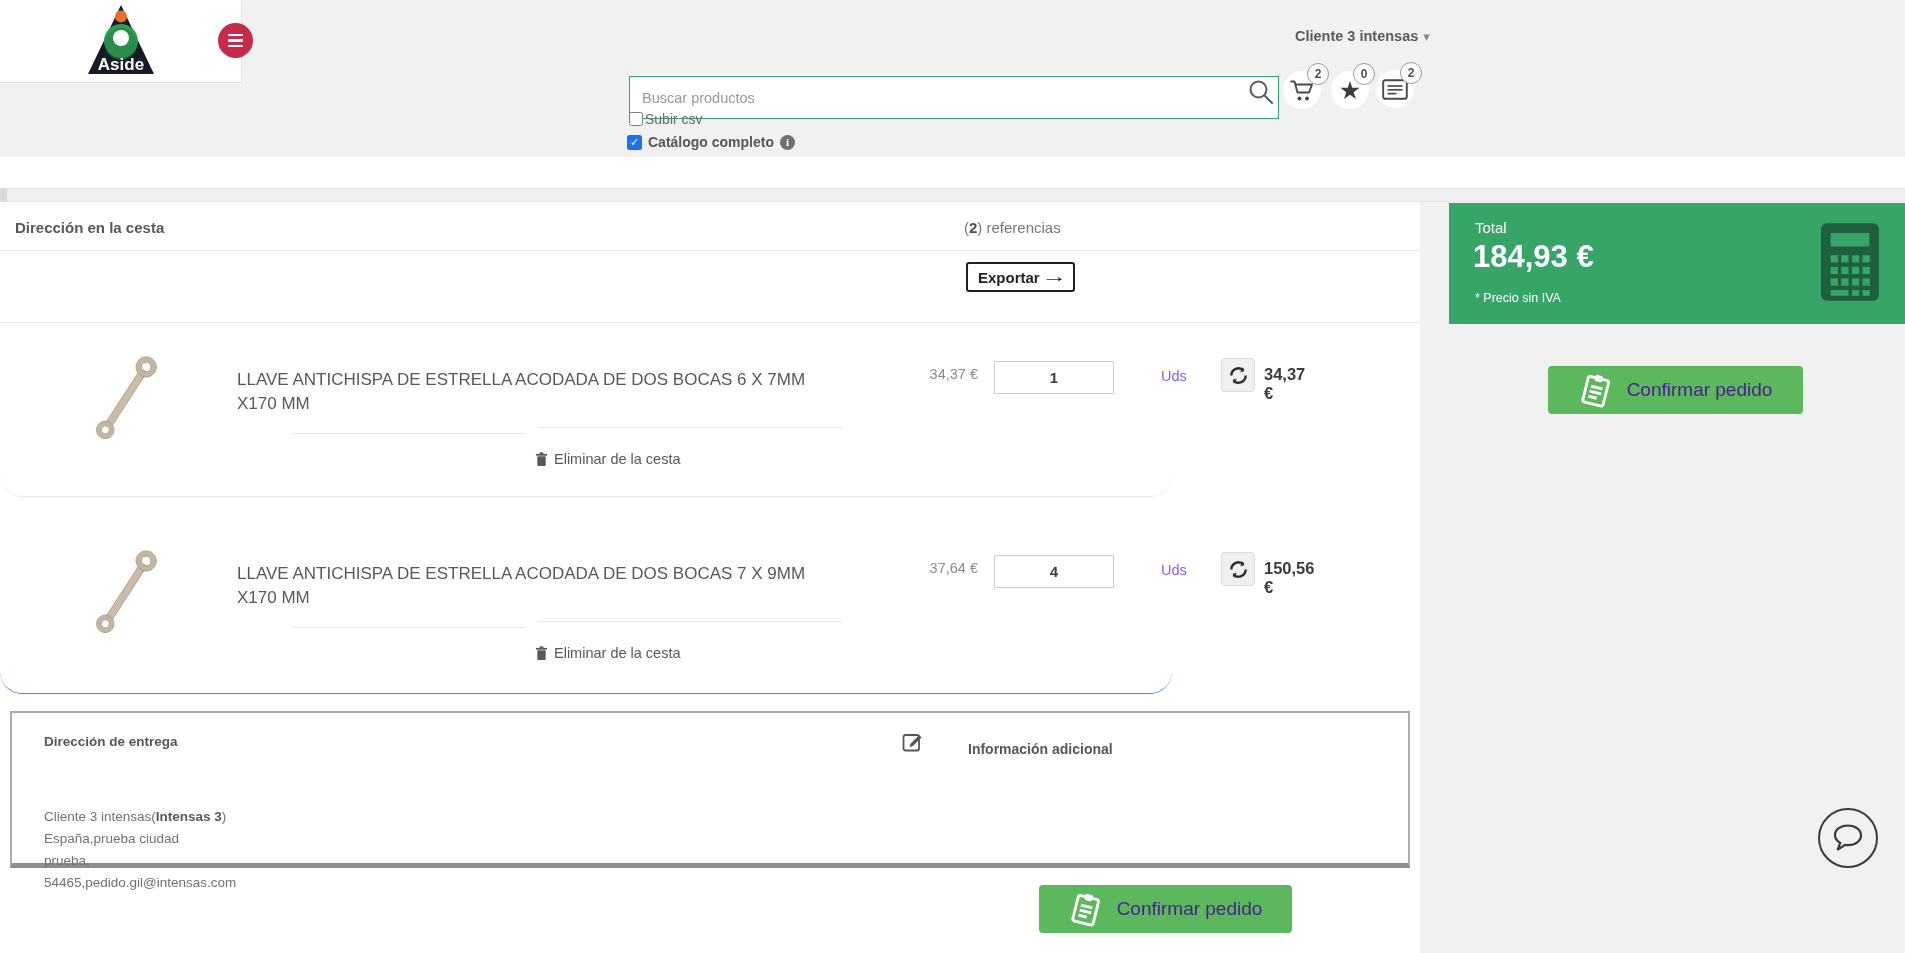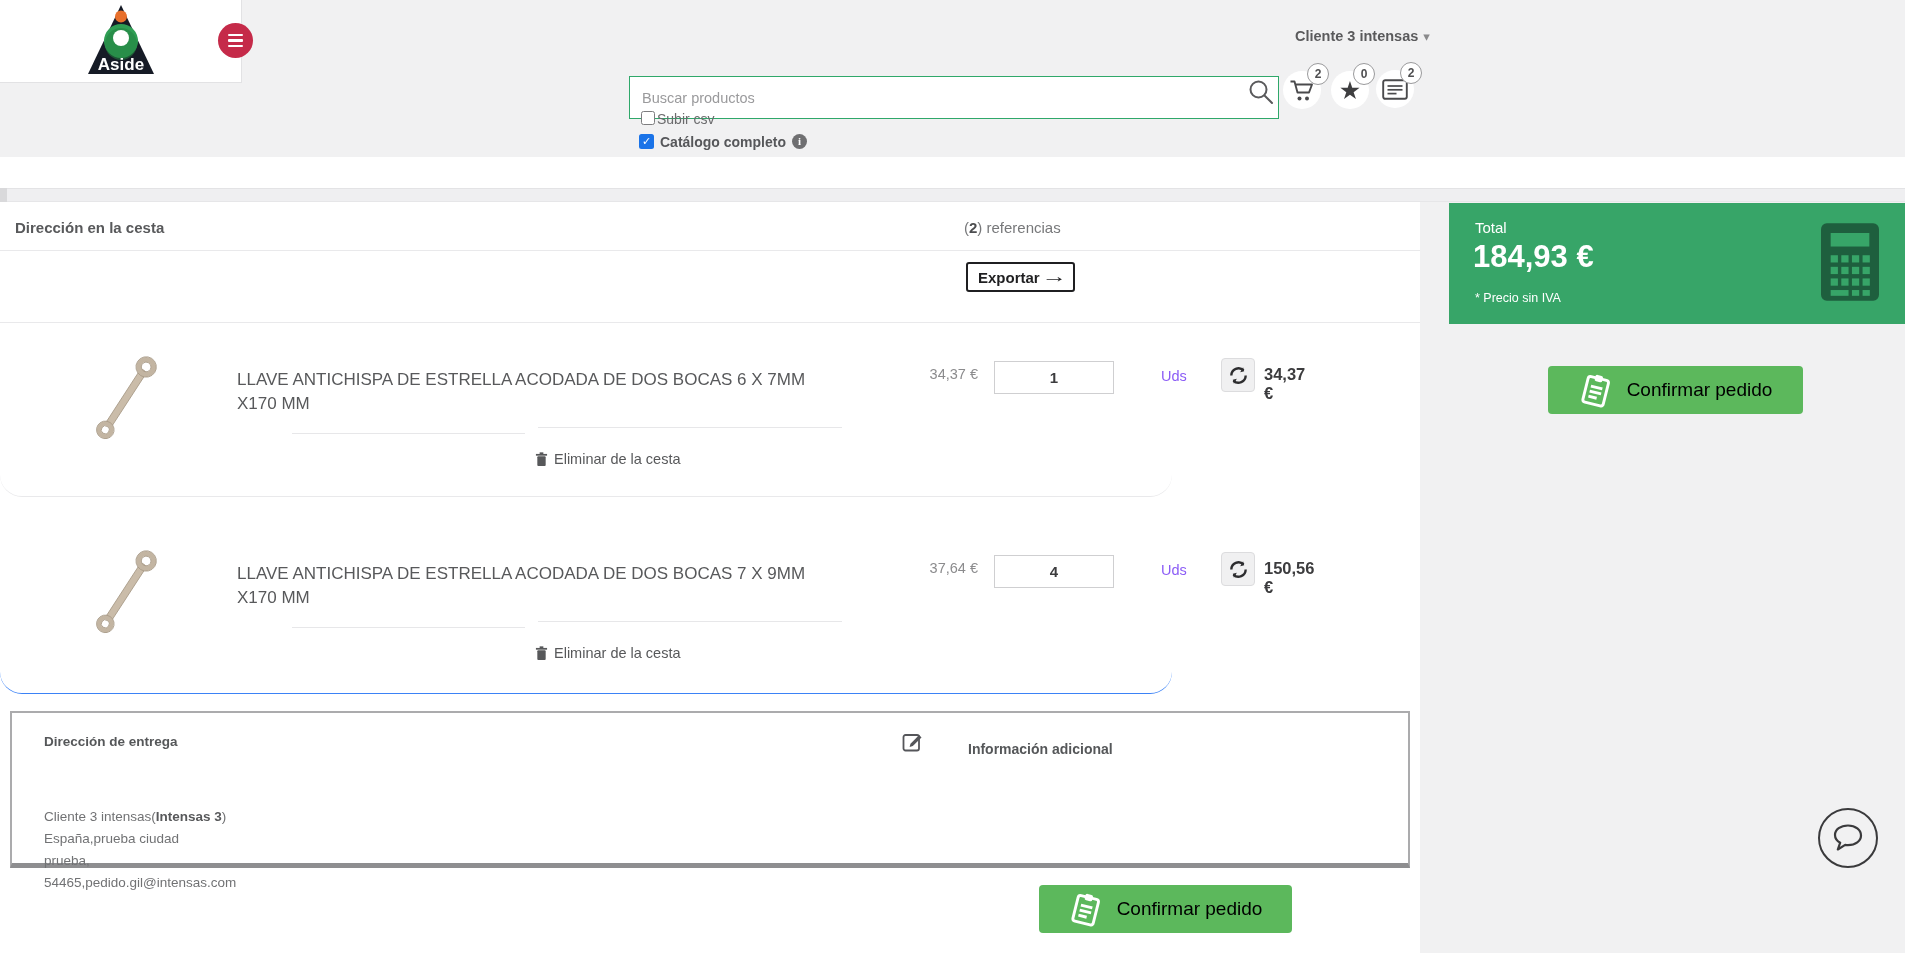--- a/index.html
+++ b/index.html
@@ -7,21 +7,21 @@
   
   .logo-box{position:absolute;left:0;top:0;width:241px;height:82px;background:#fff;border-right:1px solid #e2e2e4;border-bottom:1px solid #e2e2e4;}
   .menu-btn{position:absolute;left:218px;top:23px;width:35px;height:35px;border-radius:50%;background:#c52a49;border:none;cursor:pointer;display:flex;flex-direction:column;align-items:center;justify-content:center;gap:3px;padding:0;}
   .menu-btn i{display:block;width:15px;height:2.6px;background:#fff;border-radius:1px;}
   .customer{position:absolute;left:1295px;top:28px;font-size:14.5px;font-weight:bold;color:#5a5a5c;cursor:pointer;}
   .customer .caret{color:#8a8a8c;font-size:13px;margin-left:5px;}
   .search-wrap{position:absolute;left:629px;top:76px;width:650px;height:43px;}
   .search-wrap input{width:100%;height:100%;box-sizing:border-box;border:1px solid #2fa86a;background:#fff;padding:0 40px 0 12px;font-size:14.5px;color:#555;outline:none;font-family:inherit;}
   .search-wrap input::placeholder{color:#9a9a9c;}
   .search-btn{position:absolute;right:4px;top:2px;width:29px;height:29px;background:transparent;border:none;cursor:pointer;padding:0;}
-  .chk-row{position:absolute;display:flex;align-items:flex-start;font-size:14px;color:#6b6b6d;cursor:pointer;margin-left:12px;}
+  .chk-row{position:absolute;display:flex;align-items:center;font-size:14px;color:#6b6b6d;cursor:pointer;}
   .chk-empty{display:inline-block;width:14px;height:14px;border:1.5px solid #7d7d7f;border-radius:2.5px;background:#fff;margin-right:2px;box-sizing:border-box;}
   .chk-full{display:inline-block;width:15px;height:15px;border-radius:2.5px;background:#1a73e8;color:#fff;font-size:11px;line-height:15px;text-align:center;margin-right:6px;font-weight:bold;}
   .info-dot{display:inline-block;width:15px;height:15px;border-radius:50%;background:#6f6f71;color:#fff;font-size:11px;font-weight:bold;line-height:15px;text-align:center;margin-left:6px;font-family:"Liberation Serif",serif;}
   .chip{position:absolute;width:38px;height:38px;border-radius:50%;background:#fff;display:flex;align-items:center;justify-content:center;cursor:pointer;}
   .badge{position:absolute;width:22px;height:22px;border-radius:50%;background:#fff;border:1px solid #9a9a9c;color:#4f4f51;font-size:12px;font-weight:bold;display:flex;align-items:center;justify-content:center;box-sizing:border-box;}
   .star-glyph{font-size:25px;color:#3e3e40;line-height:1;}
   
   .band-white{position:absolute;left:0;top:157px;width:1905px;height:31px;background:#fff;}
   .band-gray{position:absolute;left:0;top:188px;width:1905px;height:14px;background:#efeff1;border-top:1px solid #e3e3e5;border-bottom:1px solid #e6e6e8;box-sizing:border-box;}
   .band-tab{position:absolute;left:0;top:188px;width:7px;height:14px;background:#d9d9db;}
@@ -44,21 +44,21 @@
   .refresh-btn{position:absolute;left:1221px;top:36px;width:34px;height:34px;background:#f0f0f1;border:1px solid #dcdcde;border-radius:4px;cursor:pointer;display:flex;align-items:center;justify-content:center;padding:0;}
   .line-total{position:absolute;left:1264px;top:43px;font-size:16.5px;font-weight:bold;color:#3c3c3e;}
   
   .addr-box{position:absolute;left:10px;top:509px;width:1400px;height:157px;background:#fff;border:2px solid #ababad;border-bottom:5px solid #8e8e90;box-sizing:border-box;}
   .addr-title{position:absolute;left:32px;top:21px;font-size:13.5px;font-weight:bold;color:#555759;}
   .addr-line{position:absolute;left:32px;font-size:13.5px;color:#717274;margin-top:48px;}
   .edit-btn{position:absolute;left:890px;top:18px;background:transparent;border:none;cursor:pointer;padding:0;}
   .info-title{position:absolute;left:956px;top:28px;font-size:14px;font-weight:bold;color:#555759;}
   .info-area{position:absolute;left:956px;top:55px;width:392px;height:50px;box-sizing:border-box;border:1px solid #cfcfd1;padding:8px 10px;font-size:13.5px;color:#8b8b8d;font-family:inherit;resize:both;}
   
-  .confirm-btn{position:absolute;height:48px;background:#5cb85c;border:none;border-radius:4px;color:#000000;font-size:19px;cursor:pointer;display:flex;align-items:center;justify-content:center;gap:14px;font-family:inherit;padding:0 18px;}
+  .confirm-btn{position:absolute;height:48px;background:#5cb85c;border:none;border-radius:4px;color:#4c1d95;font-size:19px;cursor:pointer;display:flex;align-items:center;justify-content:center;gap:14px;font-family:inherit;padding:0 18px;}
   
   .total-box{position:absolute;left:1449px;top:203px;width:456px;height:121px;background:#37a568;color:#fff;}
   .total-label{position:absolute;left:26px;top:16px;font-size:15px;}
   .total-value{position:absolute;left:24px;top:36px;font-size:31px;font-weight:bold;}
   .total-note{position:absolute;left:26px;top:88px;font-size:12.5px;}
   .calc-ic{position:absolute;right:26px;top:20px;}
   .chat-btn{position:absolute;left:1818px;top:808px;width:60px;height:60px;border-radius:50%;background:#f1f1f2;border:2px solid #3a3a3c;cursor:pointer;display:flex;align-items:center;justify-content:center;padding:0;}
 </style>
 </head>
 <body>

